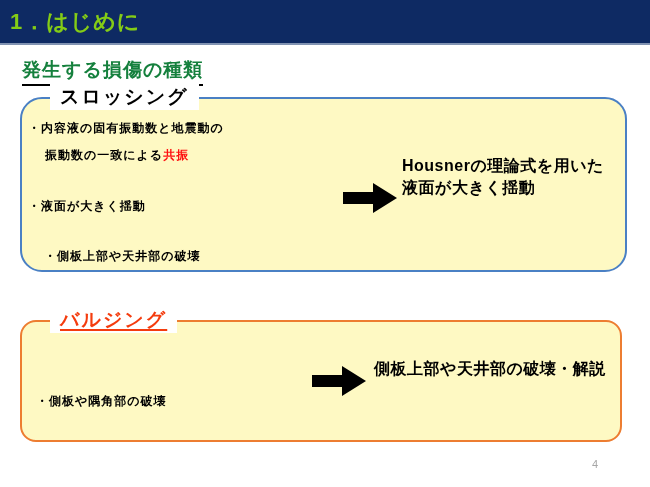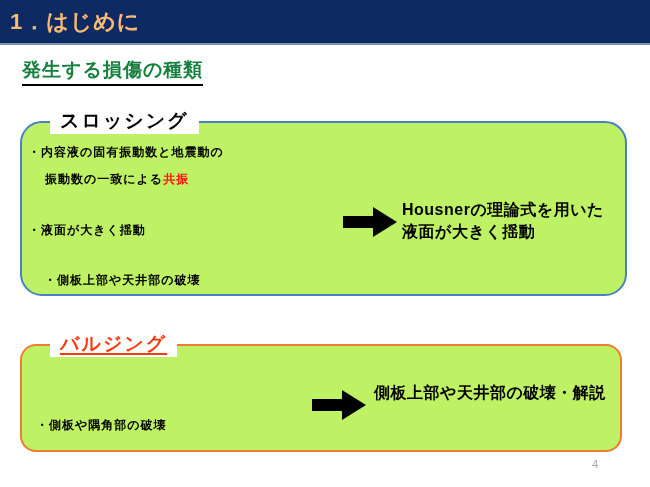--- a/index.html
+++ b/index.html
@@ -13,42 +13,41 @@
   }
   
   .header{
     position:absolute;left:0;top:0;width:650px;height:45px;
     background:#0e2a63;
     border-bottom:2px solid #8193b2;
     box-sizing:border-box;
     display:flex;align-items:center;
   }
   .header-title{
-    color:#fdba74;font-size:22px;font-weight:bold;
+    color:#84cc16;font-size:22px;font-weight:bold;
     padding-left:10px;letter-spacing:1px;
   }
   
   .section-title{
     position:absolute;left:22px;top:57px;
     font-size:19px;font-weight:bold;color:#15803d;
     border-bottom:2.5px solid #000;
     padding-bottom:1px;letter-spacing:1px;
   }
   
   .rbox{
     position:absolute;box-sizing:border-box;
-    background:#bef264;
-    margin-top:24px;
+    background:#fef9c3;
   }
   .rbox.blue{
     left:20px;top:97px;width:607px;height:175px;
     border:2.5px solid #4a80c4;border-radius:22px;
   }
   .rbox.orange{
-    left:20px;top:320px;width:602px;height:108px;
+    left:20px;top:320px;width:602px;height:122px;
     border:2.5px solid #ed7d31;border-radius:16px;
   }
   .rbox-label{
     position:absolute;left:28px;top:-15px;height:26px;line-height:26px;
     background:#ffffff;padding:0 10px;
     font-size:19px;font-weight:bold;color:#000;
     letter-spacing:2px;white-space:nowrap;
   }
   .rbox-label.red{
     color:#f43c0e;
@@ -91,21 +90,21 @@
     <div class="rbox-label">スロッシング</div>
 
     <div class="bullet" style="left:6px;top:16px;">・内容液の固有振動数と地震動の</div>
     <div class="bullet" style="left:6px;top:94px;">・液面が大きく揺動</div>
     <div class="bullet" style="left:23px;top:43px;"><span>振動数の一致による</span><span class="hl-red">共振</span></div>
     <div class="bullet" style="left:22px;top:144px;">・側板上部や天井部の破壊</div>
 
     <svg class="block-arrow" style="left:321px;top:84px;" width="54" height="30" viewBox="0 0 54 30">
       <polygon points="0,9 30,9 30,0 54,15 30,30 30,21 0,21" fill="#000000"></polygon>
     </svg>
-    <div class="note" style="left:380px;top:76px;">
+    <div class="note" style="left:380px;top:56px;">
       <div>Housnerの理論式を用いた</div>
       <div>液面が大きく揺動</div>
     </div>
   </div>
 
   <div class="rbox orange">
     <div class="rbox-label red">バルジング</div>
 
     <div class="bullet" style="left:14px;top:66px;">・側板や隅角部の破壊</div>
 

